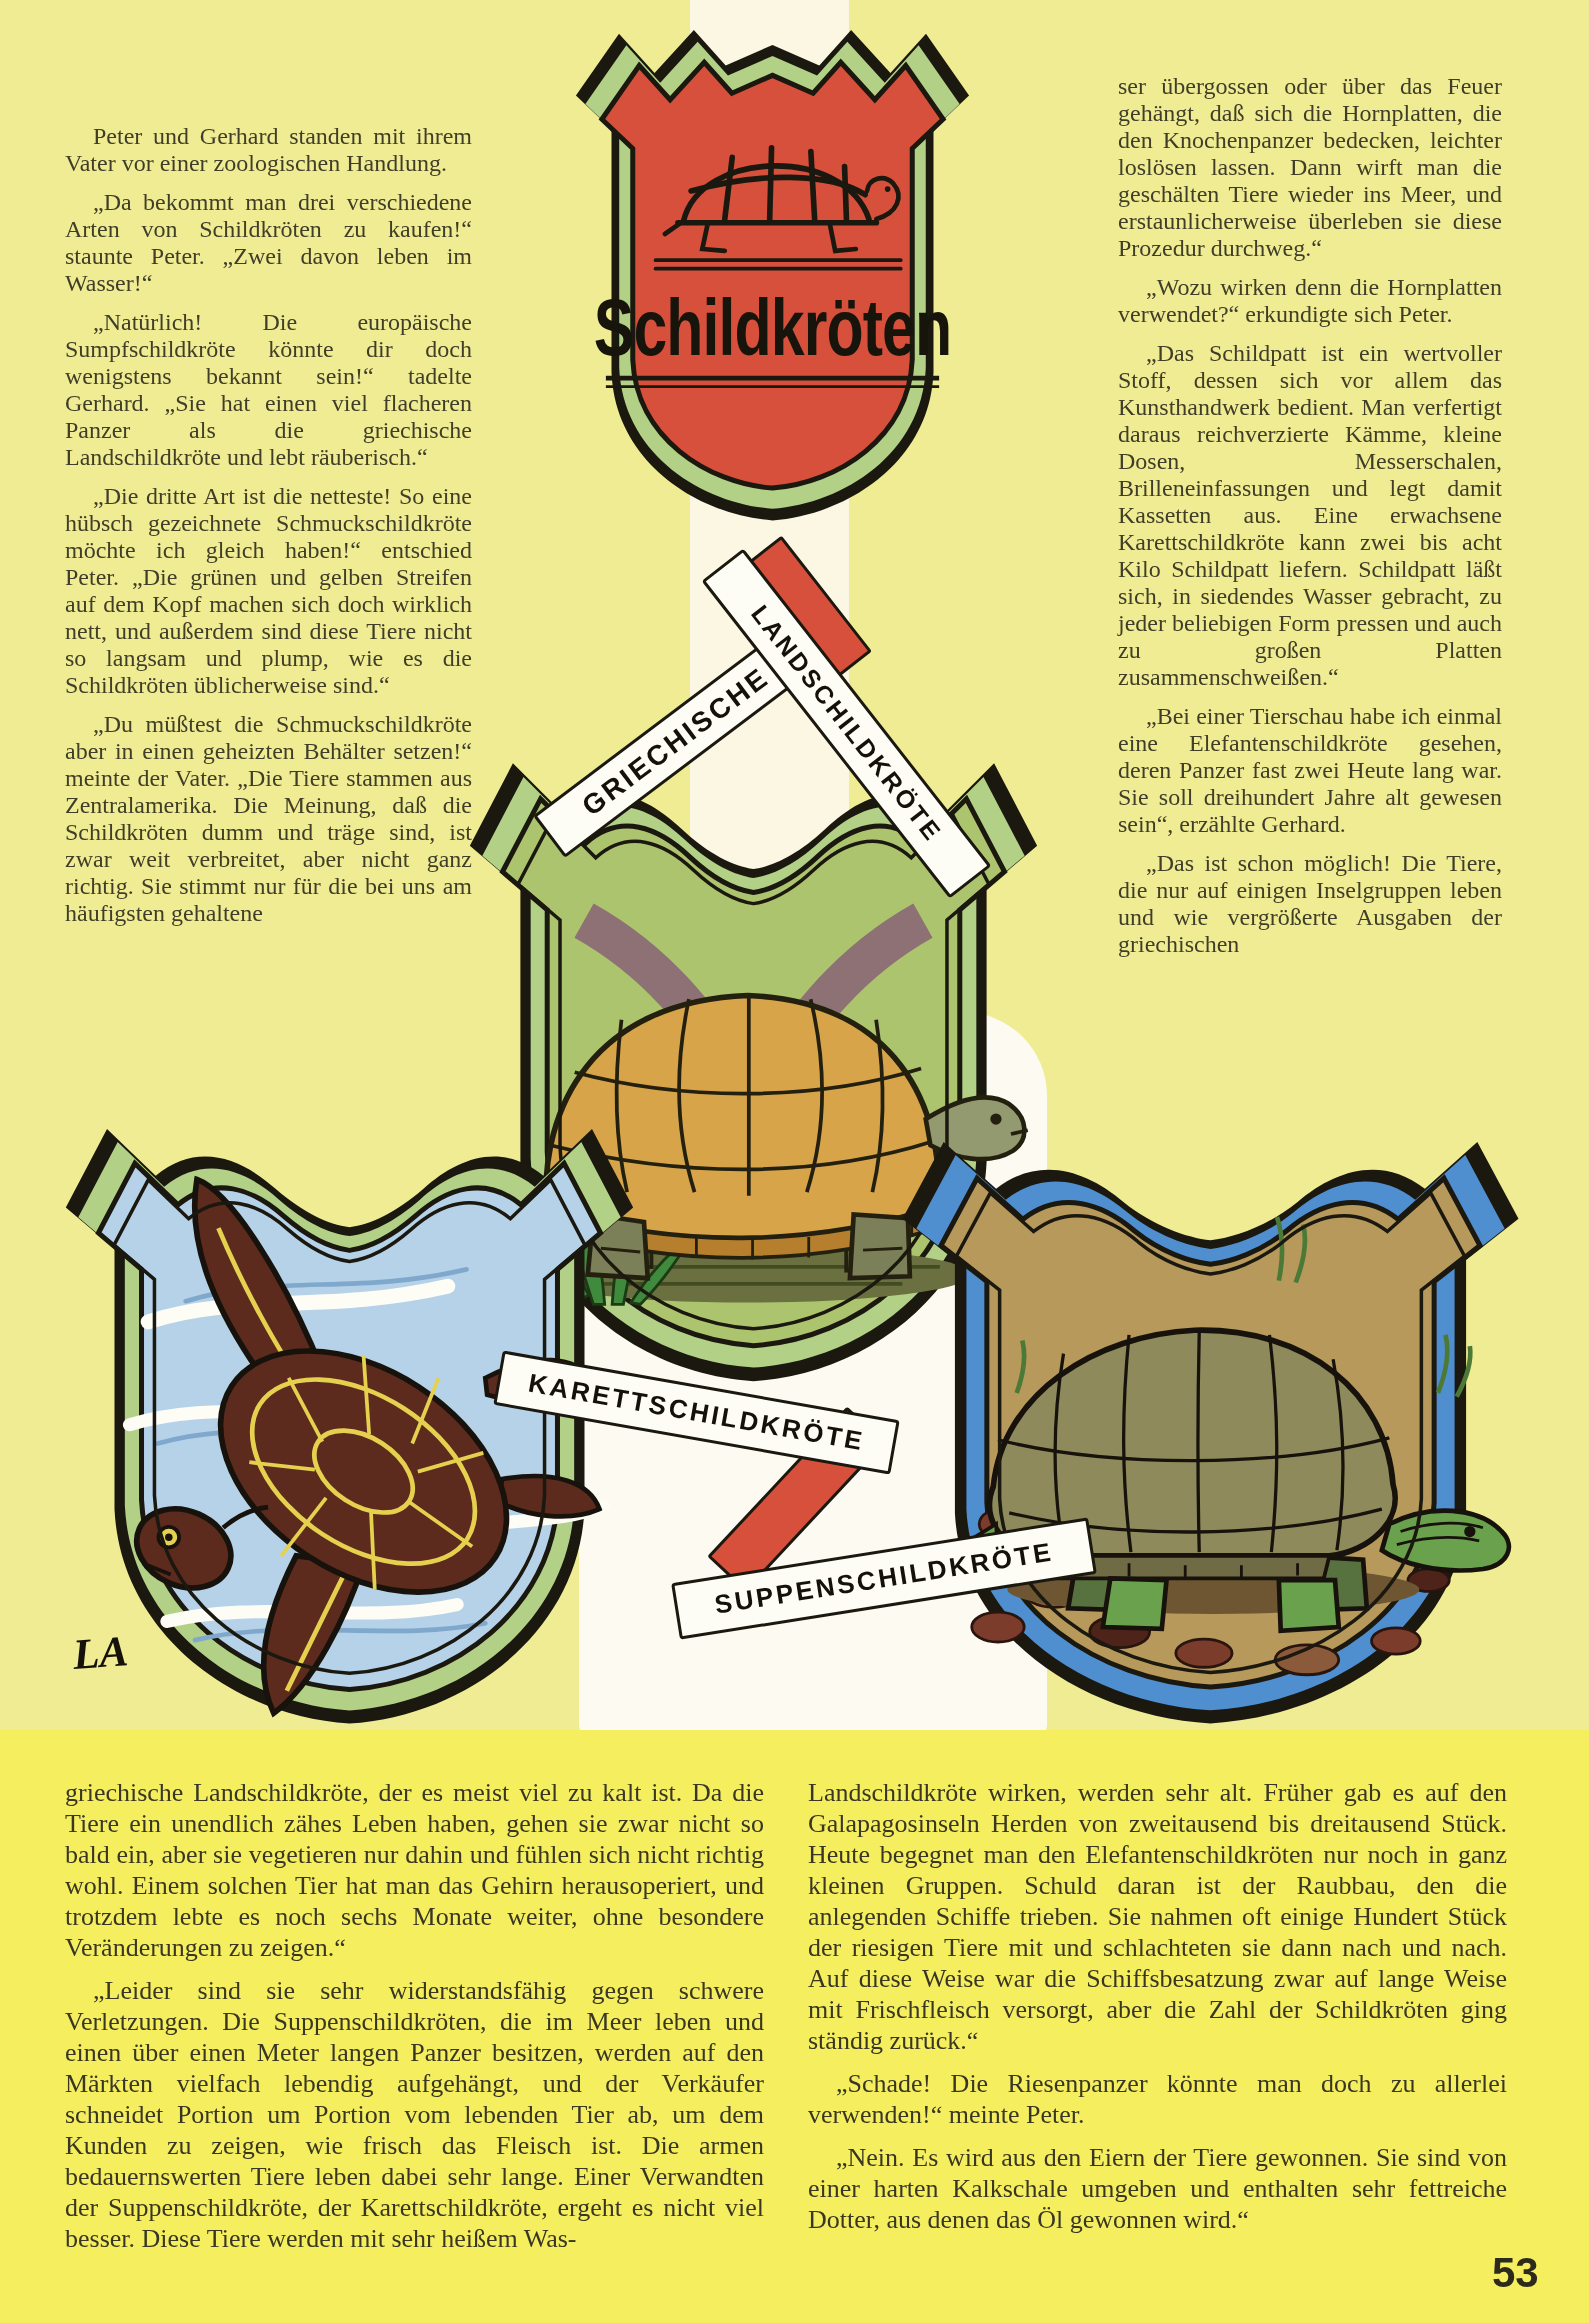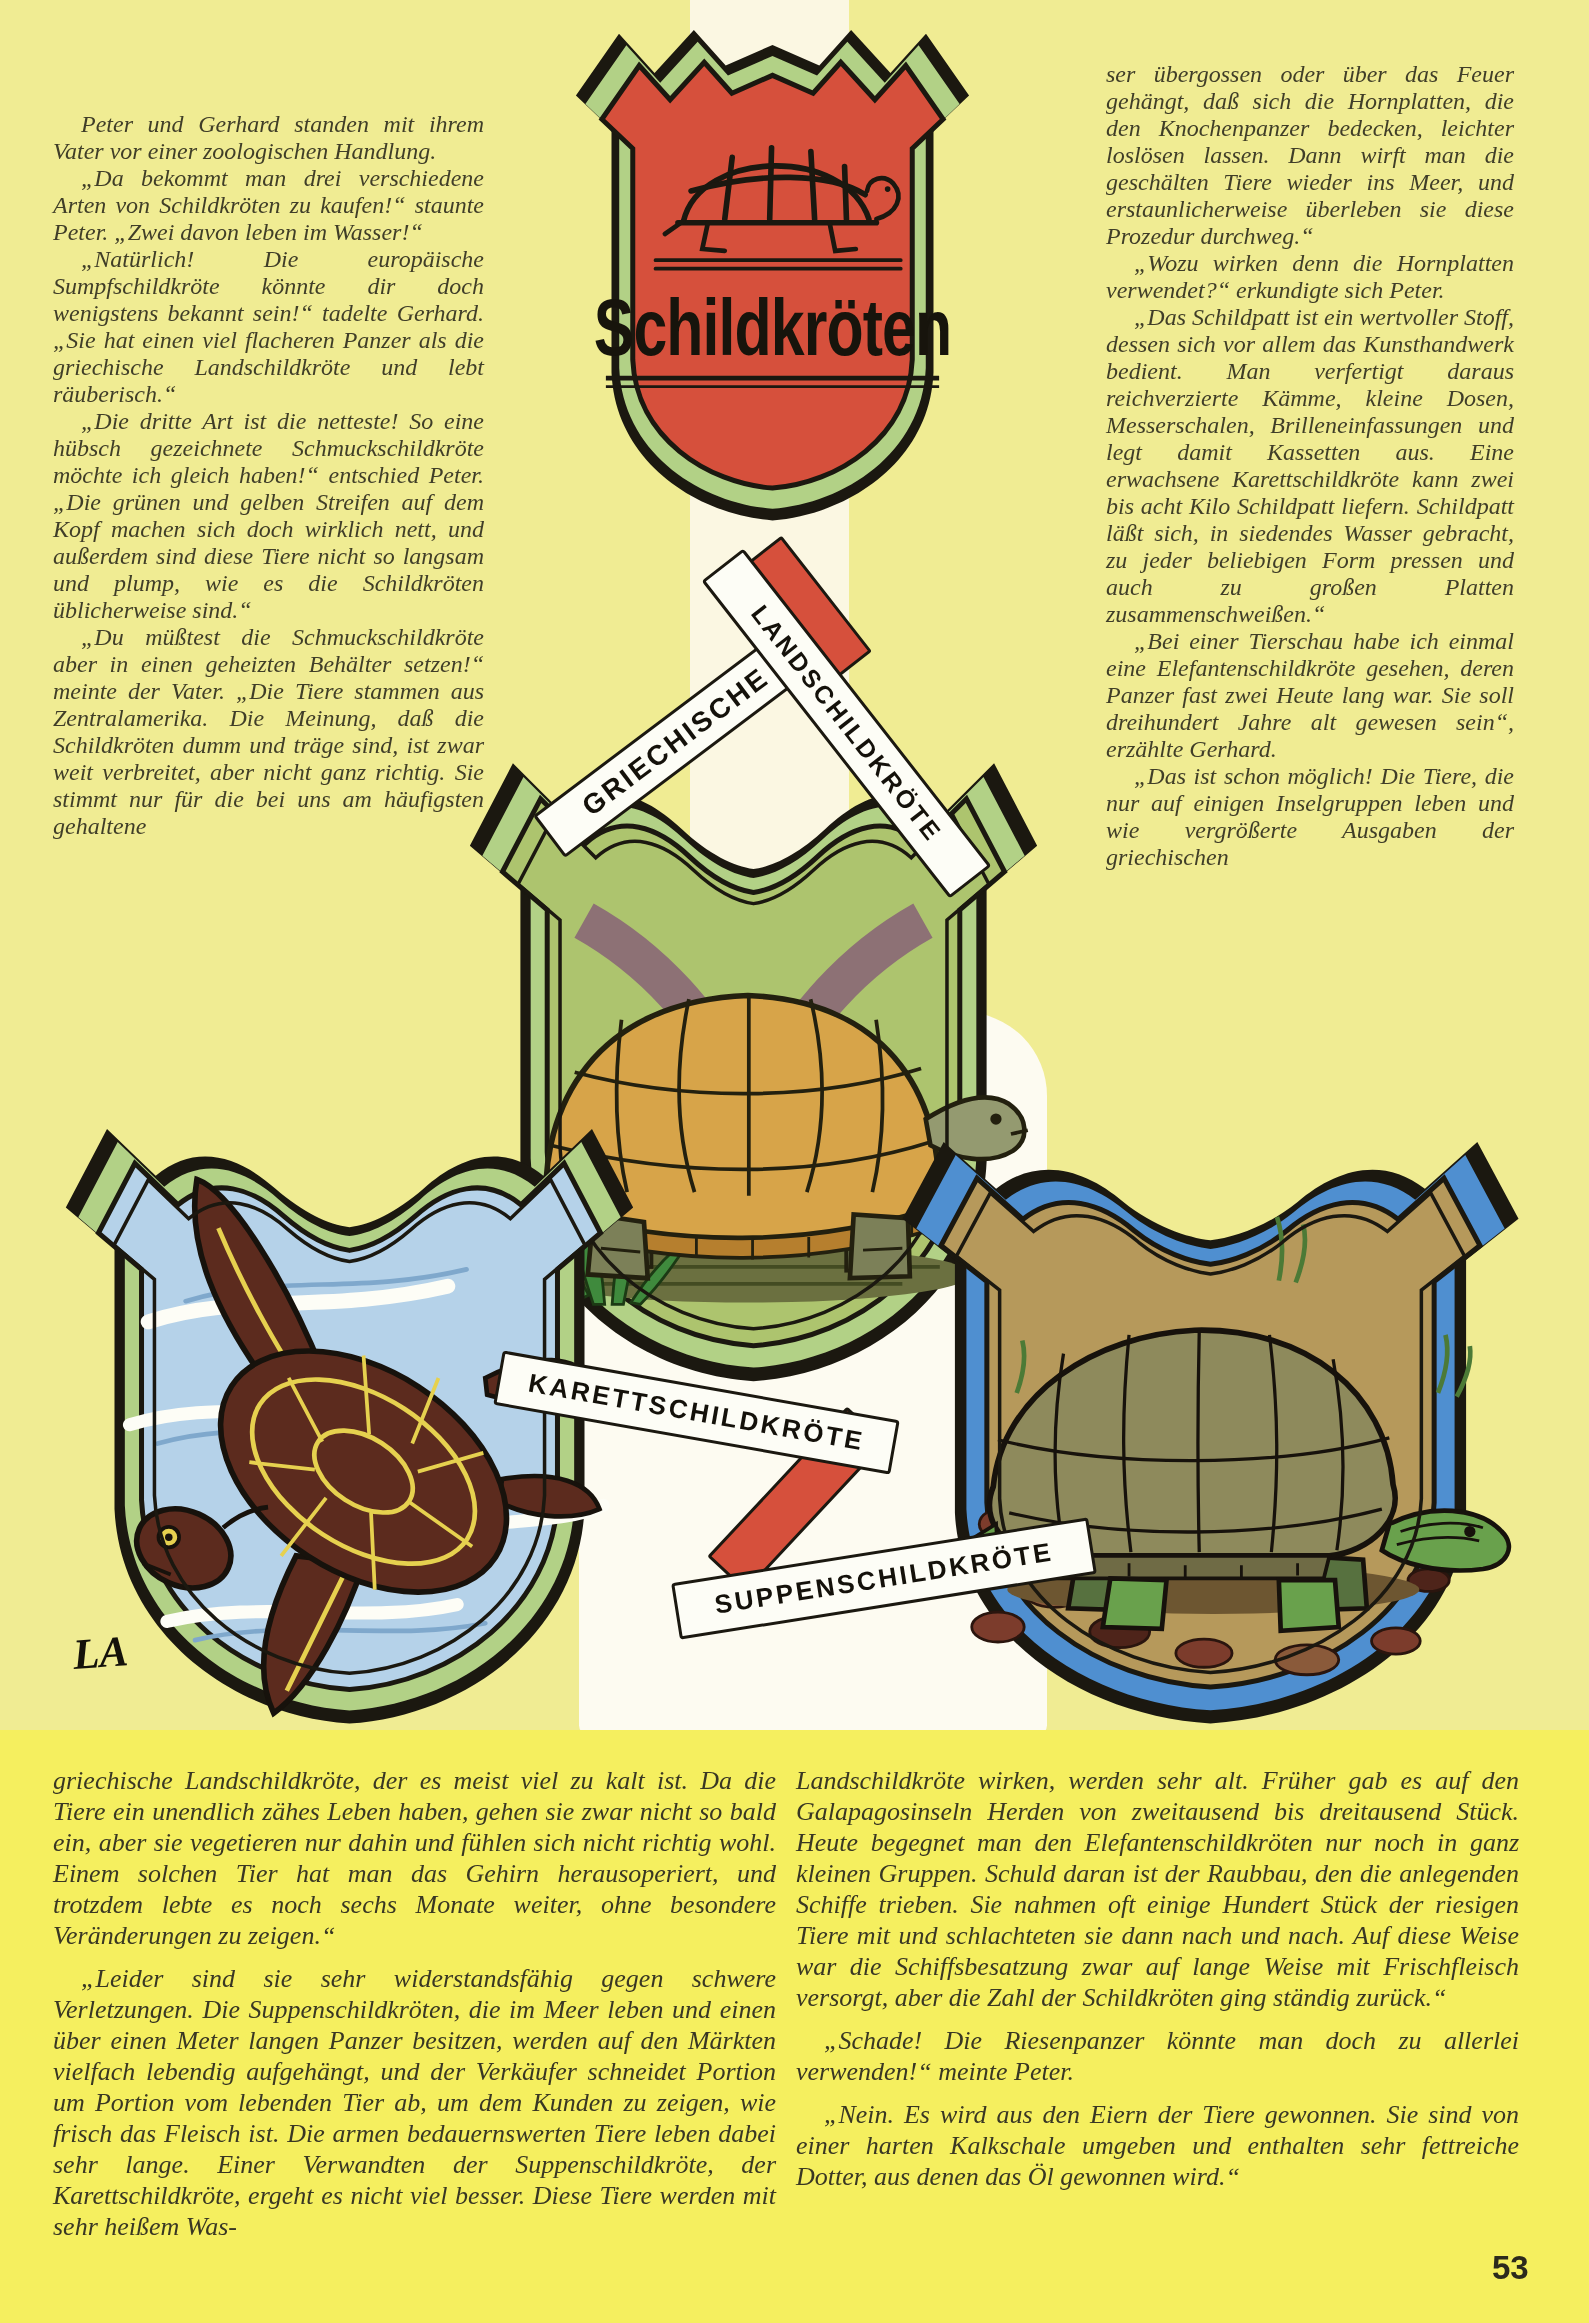--- a/index.html
+++ b/index.html
@@ -4,21 +4,21 @@
 <style>
   html,body{margin:0;padding:0;}
   #page{position:relative;width:1589px;height:2324px;overflow:hidden;
         background:#f0ec93;font-family:"Liberation Serif",serif;color:#3c3a26;}
   
   .stripe-center{position:absolute;left:690px;top:0;width:159px;height:1096px;z-index:1;}
   .white-mid{position:absolute;left:579px;top:1012px;width:468px;height:723px;z-index:1;border-radius:56px 84px 9.4px 9.4px;}
   .bottom-band{position:absolute;left:0;top:1730px;width:1589px;height:594px;z-index:1;}
   
   .coltext{position:absolute;z-index:9;text-align:justify;}
-  .coltext p{margin:0;font-style:italic;}
+  .coltext p{margin:12px;}
   .coltext p.ind{text-indent:28px;}
   .top-col{font-size:24px;line-height:27px;color:#403e28;}
   .bottom-col{font-size:26px;line-height:31px;color:#393723;}
   .bottom-col p{margin-bottom:12px;}
   #col-top-left{left:53px;top:111px;width:431px;}
   #col-top-right{left:1106px;top:61px;width:408px;}
   #col-bottom-left{left:53px;top:1765px;width:723px;}
   #col-bottom-right{left:796px;top:1765px;width:723px;}
   
   .shield{position:absolute;z-index:3;}
@@ -34,21 +34,21 @@
   #ribbon-griechische{left:517px;top:715px;width:311px;height:47px;font-size:28px;transform:rotate(-37deg);}
   #ribbon-landschildkroete{left:645px;top:697px;width:397px;height:47px;font-size:25px;transform:rotate(52deg);}
   #red-tail-top{left:734px;top:584px;width:141px;height:43px;transform:rotate(52deg);}
   #ribbon-karett{left:495px;top:1385px;width:397px;height:49px;font-size:26px;transform:rotate(10deg);}
   #red-connector{left:694px;top:1473px;width:199px;height:47px;transform:rotate(-47deg);}
   #ribbon-suppen{left:673px;top:1550px;width:416px;height:51px;font-size:26px;transform:rotate(-9deg);}
   
   #signature{position:absolute;left:73px;top:1628px;z-index:8;font-style:italic;font-weight:bold;
      font-size:43px;color:#15120a;transform:rotate(-4deg);}
   #page-number{position:absolute;left:1492px;top:2249px;z-index:9;font-family:"Liberation Sans",sans-serif;
-     font-weight:bold;font-size:33px;color:#2c2a1c;}
+     font-weight:bold;font-size:42px;color:#2c2a1c;}
 </style>
 </head>
 <body>
 
 <div id="page" style="background-color: rgb(240, 236, 147);">
 
   <div class="stripe-center" style="background-color: rgb(251, 247, 226);"></div>
   <div class="white-mid" style="background-color: rgb(253, 251, 241);"></div>
   <div class="bottom-band" style="background-color: rgb(245, 239, 95);"></div>
 

